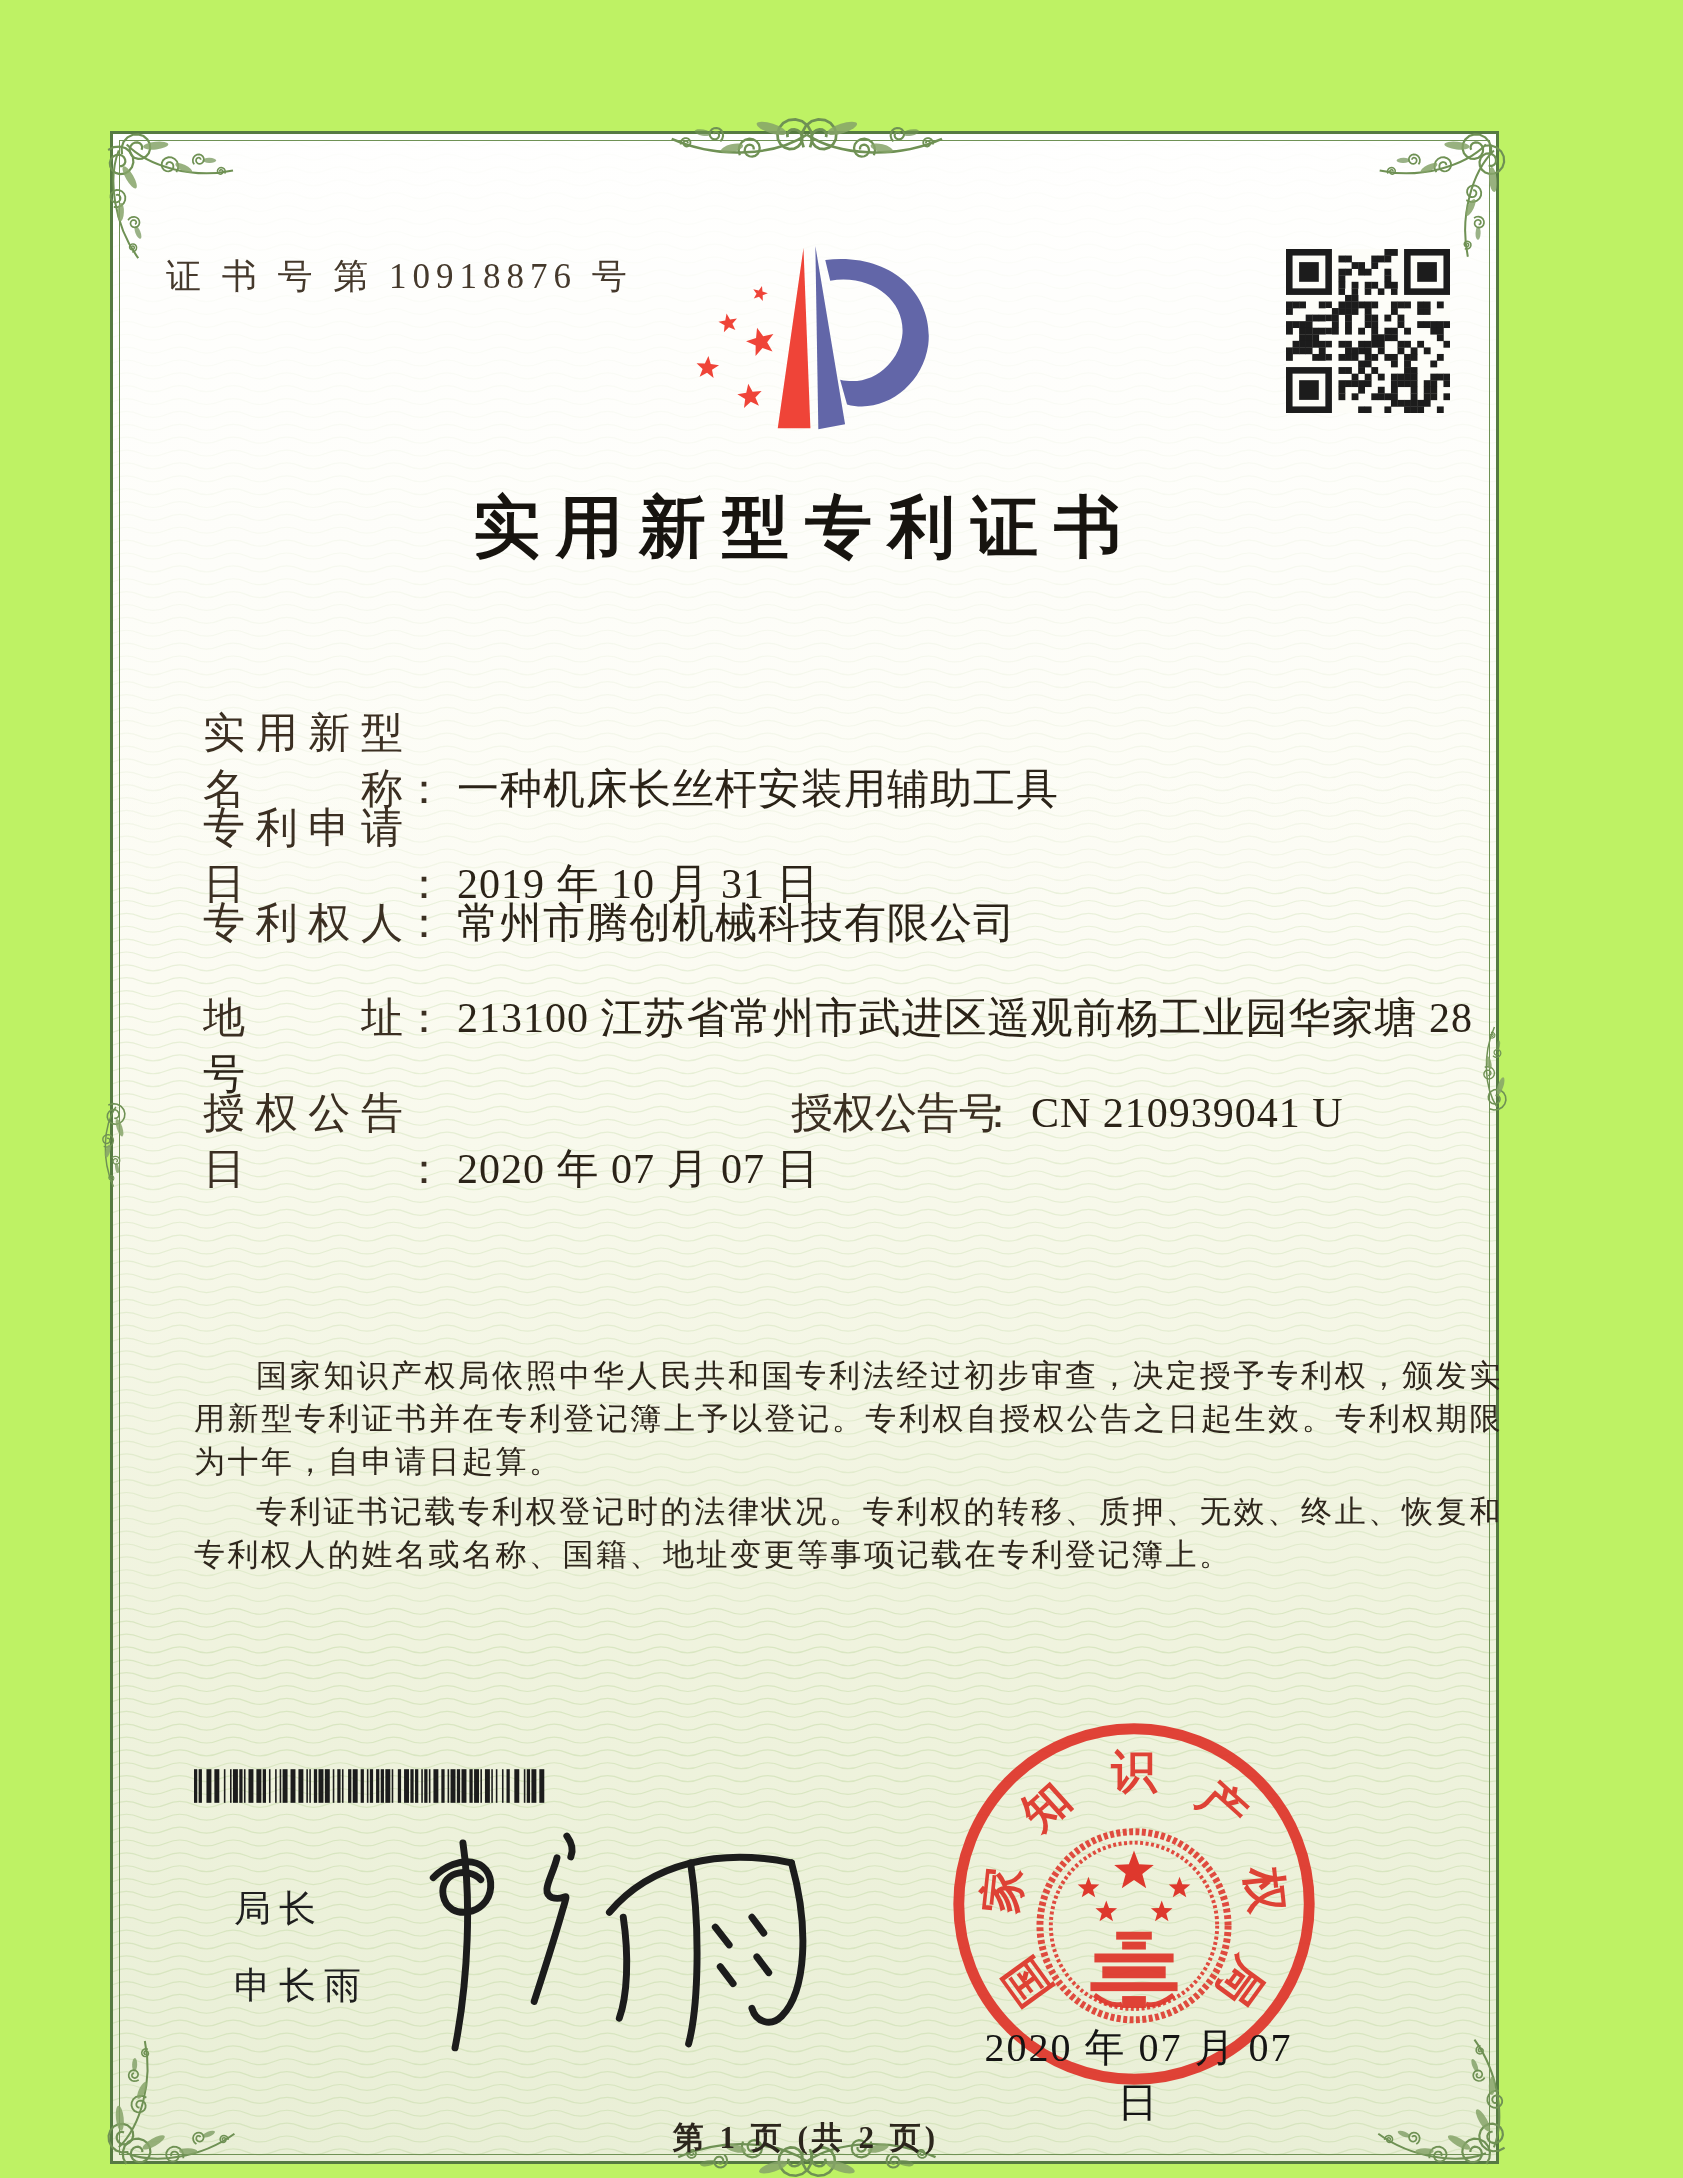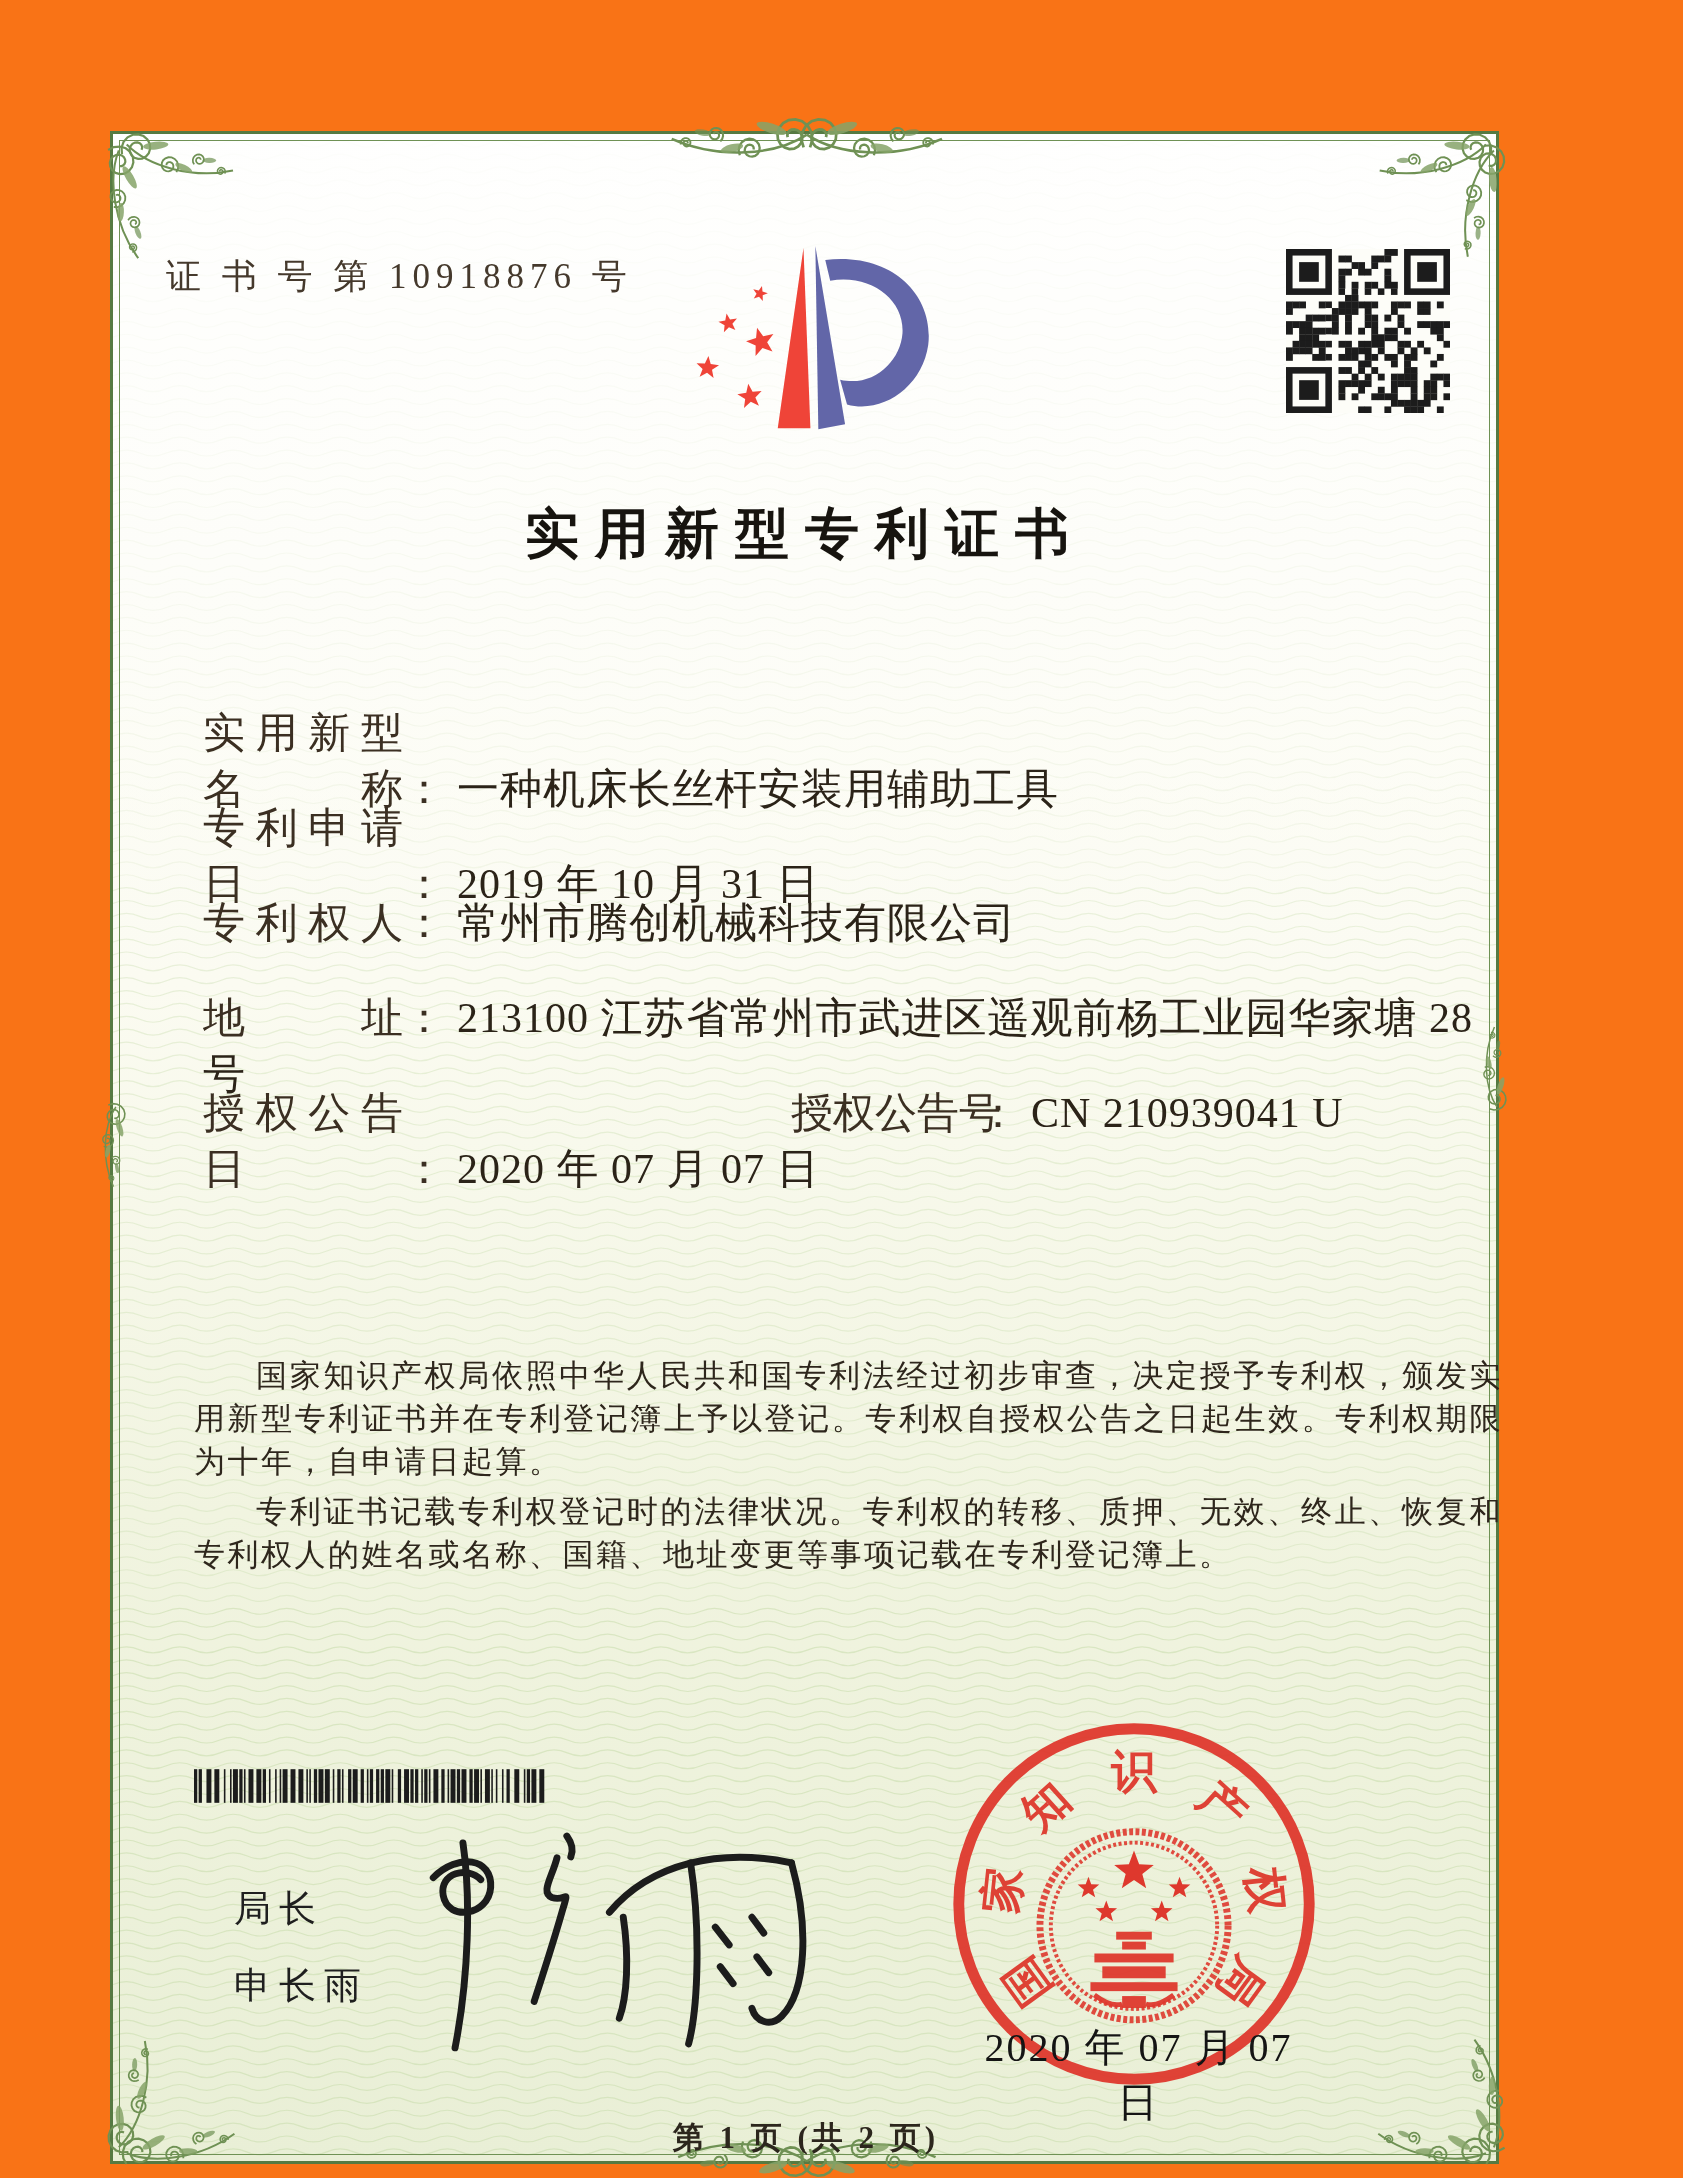--- a/index.html
+++ b/index.html
@@ -1,36 +1,36 @@
 <!DOCTYPE html>
 <html><head>
 <meta charset="utf-8">
 <style>
   html,body{margin:0;padding:0;background:#ffffff;}
-  .page{position:relative;width:1683px;height:2178px;background:#f97316;overflow:hidden;
+  .page{position:relative;width:1683px;height:2178px;background:#bef264;overflow:hidden;
         font-family:"Liberation Serif","DejaVu Serif",serif;color:#2f271e;}
   
   .paper{position:absolute;left:113px;top:134px;width:1383px;height:2027px;z-index:0;
          background:linear-gradient(180deg,#fdfdf7 0%,#fbfbf1 42%,#f1f4e0 68%,#e9efd6 100%);}
   .waves{position:absolute;left:113px;top:134px;width:1383px;height:2027px;z-index:1;}
   .fade-top{position:absolute;left:113px;top:134px;width:1383px;height:871px;z-index:2;
             background:linear-gradient(180deg,rgba(255,255,255,.88),rgba(255,255,255,0));}
   
   .frame-outer{position:absolute;left:110px;top:131px;width:1389px;height:2033px;
                border:3px solid #567a42;z-index:3;box-sizing:border-box;}
   .frame-inner{position:absolute;left:119px;top:140px;width:1371px;height:2015px;
                border:1.5px solid #6f9154;z-index:3;box-sizing:border-box;}
   .ornaments{position:absolute;left:0;top:0;width:1683px;height:2178px;z-index:4;}
   .content{position:absolute;left:0;top:0;width:1683px;height:2178px;z-index:5;}
 
   .cert-no{position:absolute;left:166px;top:253px;font-size:35px;letter-spacing:6px;color:#45392c;}
   .logo{position:absolute;left:653px;top:230px;}
   .qr{position:absolute;left:1286px;top:249px;}
-  .title{position:absolute;left:112px;top:498px;width:1386px;text-align:center;
-         font-size:54px;font-weight:700;letter-spacing:16px;color:#17140f;}
+  .title{position:absolute;left:112px;top:482px;width:1386px;text-align:center;
+         font-size:67px;font-weight:700;letter-spacing:16px;color:#17140f;}
 
   .fields{position:absolute;left:203px;top:705px;width:1299px;font-size:42px;color:#32281d;}
   .frow{position:relative;height:95px;}
   .lbl{display:inline-block;width:200px;text-align:justify;text-align-last:justify;color:#3b2f22;}
   .colon{margin-right:12px;color:#3b2f22;}
   .val{color:#2b2318;letter-spacing:1px;}
   .frow .right-col{position:absolute;left:588px;top:0;white-space:nowrap;}
   .right-col .lbl{width:186px;}
 
   .paras{position:absolute;left:194px;top:1354px;width:1309px;font-size:31px;line-height:43px;

